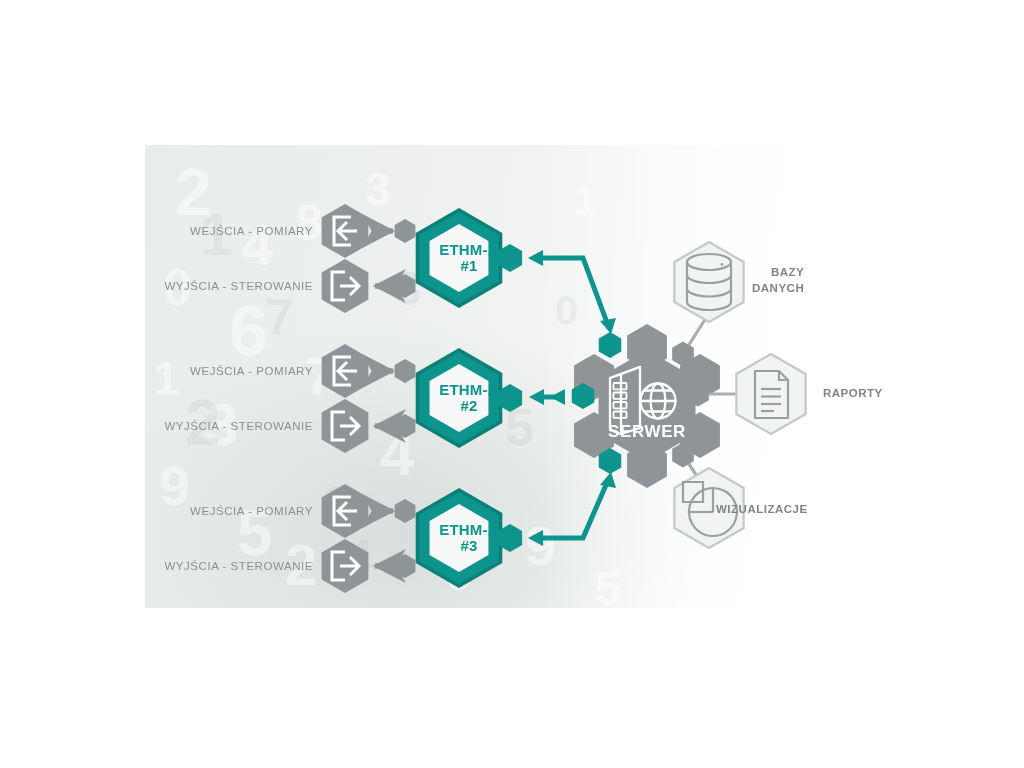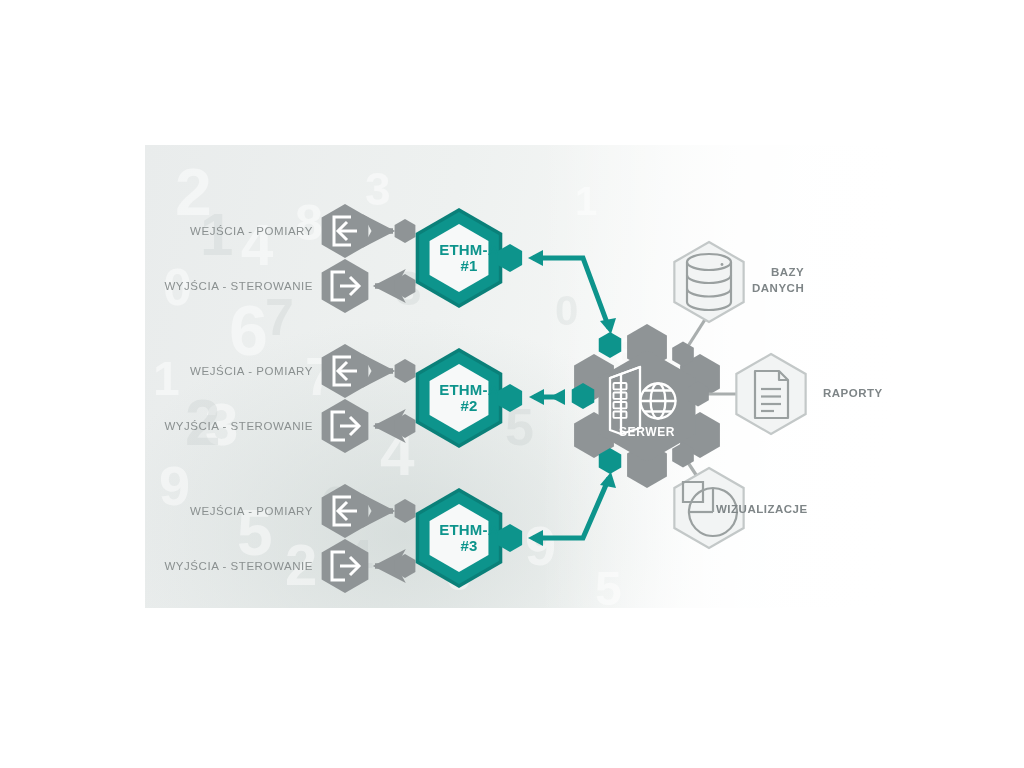--- a/index.html
+++ b/index.html
@@ -34,21 +34,21 @@
   .lbl.l{transform:translate(0,-50%);text-align:right;}
   .lbl.bold{color:#7e8587;font-weight:bold;font-size:11.5px;letter-spacing:.5px;line-height:1.35;}
   .ethm-txt{
     position:absolute;transform:translate(-50%,-50%);
     color:#0d948c;font-weight:bold;font-size:15px;line-height:1.08;
     text-align:center;white-space:nowrap;letter-spacing:.2px;padding-left:20px;
   }
   .ethm-txt .n{font-size:15px;}
   .srv-txt{
     position:absolute;transform:translate(-50%,-50%);
-    color:#ffffff;font-weight:bold;font-size:12px;letter-spacing:.6px;
+    color:#ffffff;font-weight:bold;font-size:17px;letter-spacing:.6px;
   }
 </style>
 </head>
 <body>
 
 <div id="stage">
 
   <div id="panel">
     <svg class="wm" viewBox="0 0 760 463">
       <g fill="#ffffff" font-family="Liberation Sans, sans-serif" font-weight="bold" opacity="0.95">

